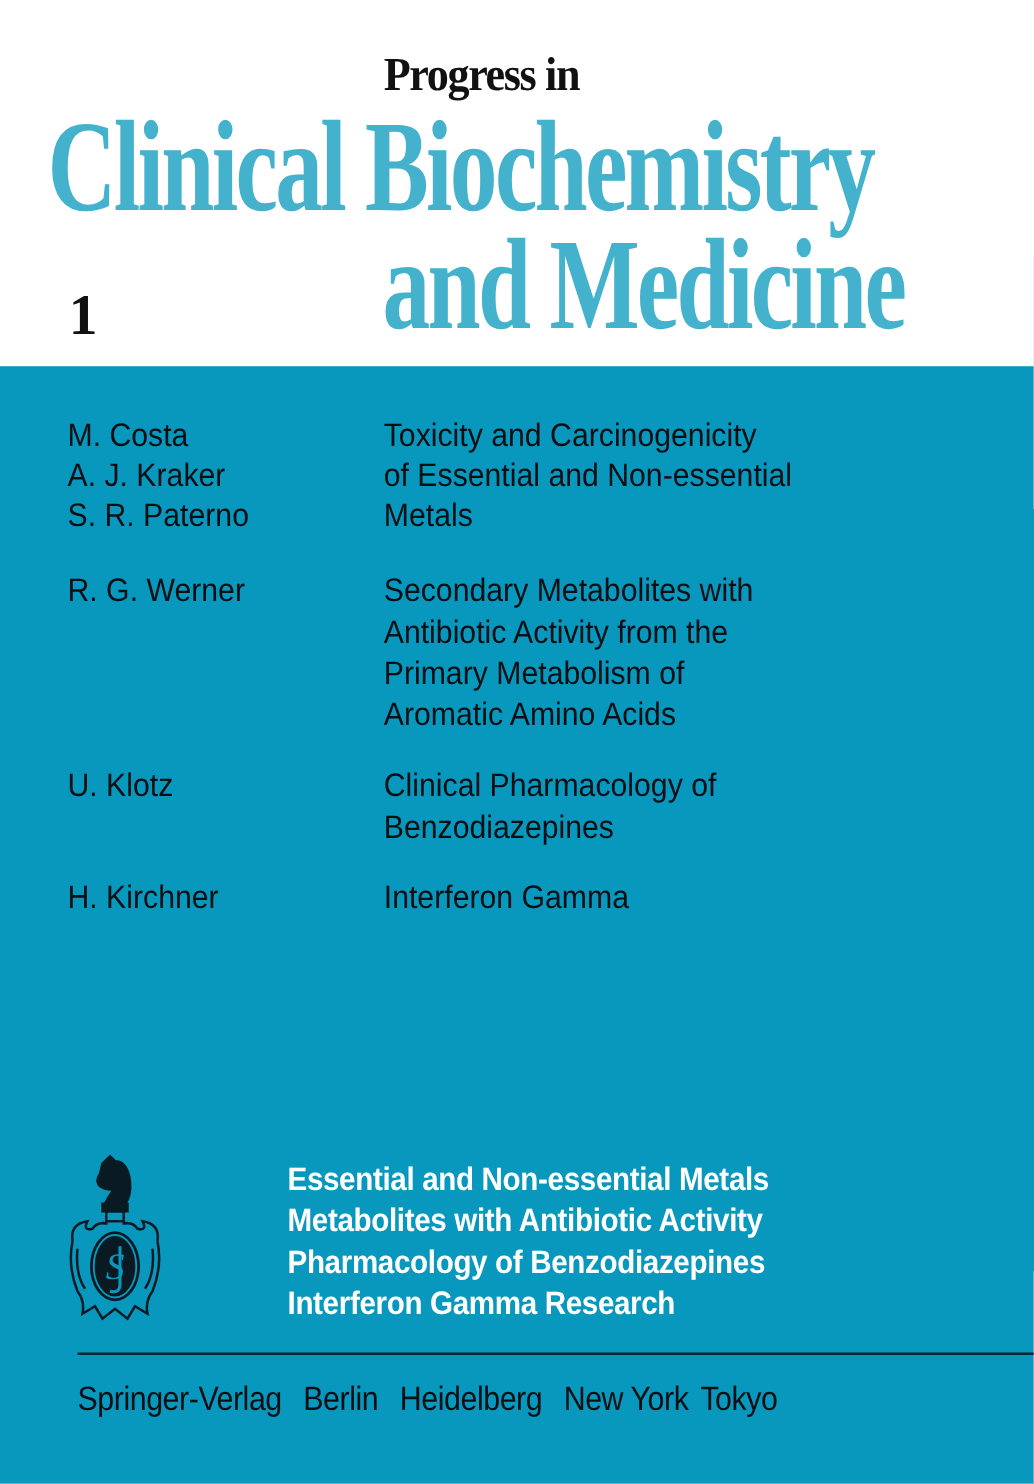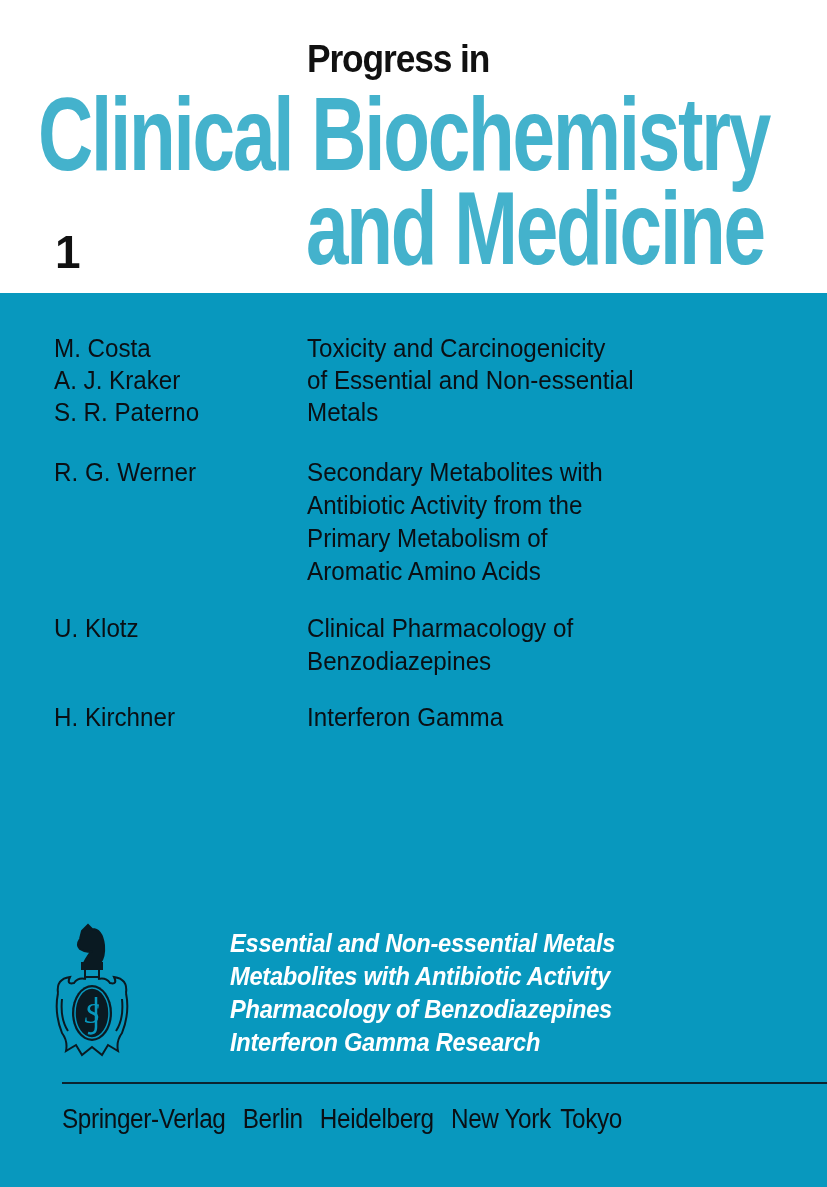--- a/index.html
+++ b/index.html
@@ -1,21 +1,21 @@
 <!DOCTYPE html>
 <html><head>
   <meta charset="utf-8">
   <style>
     html, body { margin: 0; padding: 0; }
     body {
       width: 827px; height: 1187px; position: relative; overflow: hidden;
       background: #ffffff;
       font-family: "Liberation Sans", sans-serif;
     }
-    .top { position: absolute; left: 0; top: 0; width: 827px; height: 293px; background: #ffffff; }
+    .top { position: absolute; left: 0; top: 0; width: 827px; height: 293px; background: #ffffff; font-family: Liberation Serif, serif; }
     .series-kicker {
       position: absolute; left: 307px; top: 38px;
       font-size: 38px; font-weight: bold; color: #111;
       letter-spacing: -1.2px; white-space: nowrap;
       transform-origin: left top; transform: scaleX(0.93);
     }
     .title-line {
       position: absolute; color: #44B2CC; font-weight: bold;
       font-size: 104px; line-height: 1; white-space: nowrap;
       letter-spacing: -3px; transform-origin: left top;
@@ -27,21 +27,21 @@
       font-size: 46px; font-weight: bold; color: #111;
     }
     .band { position: absolute; left: 0; top: 293px; width: 827px; height: 894px; background: #0898BE; }
     .author, .ctitle {
       position: absolute; font-size: 26px; color: #0a0f14; line-height: 32.5px;
       white-space: nowrap; transform-origin: left top; transform: scaleX(0.93);
     }
     .author { left: 54px; }
     .ctitle { left: 307px; }
     .logo { position: absolute; left: 52px; top: 923px; width: 80px; height: 140px; }
-    .subjects { position: absolute; left: 230px; top: 927px; font-style: italic; }
+    .subjects { position: absolute; left: 230px; top: 927px; }
     .subject {
       font-size: 26px; font-weight: bold; color: #ffffff; line-height: 33px;
       white-space: nowrap; transform-origin: left top; transform: scaleX(0.91);
       letter-spacing: -0.3px;
     }
     .rule { position: absolute; left: 62px; top: 1082px; width: 765px; height: 2px; background: #0b2430; }
     .publisher {
       position: absolute; left: 62px; top: 1104px;
       font-size: 27px; color: #0a0f14; white-space: nowrap;
       transform-origin: left top; transform: scaleX(0.9); letter-spacing: -0.4px;

